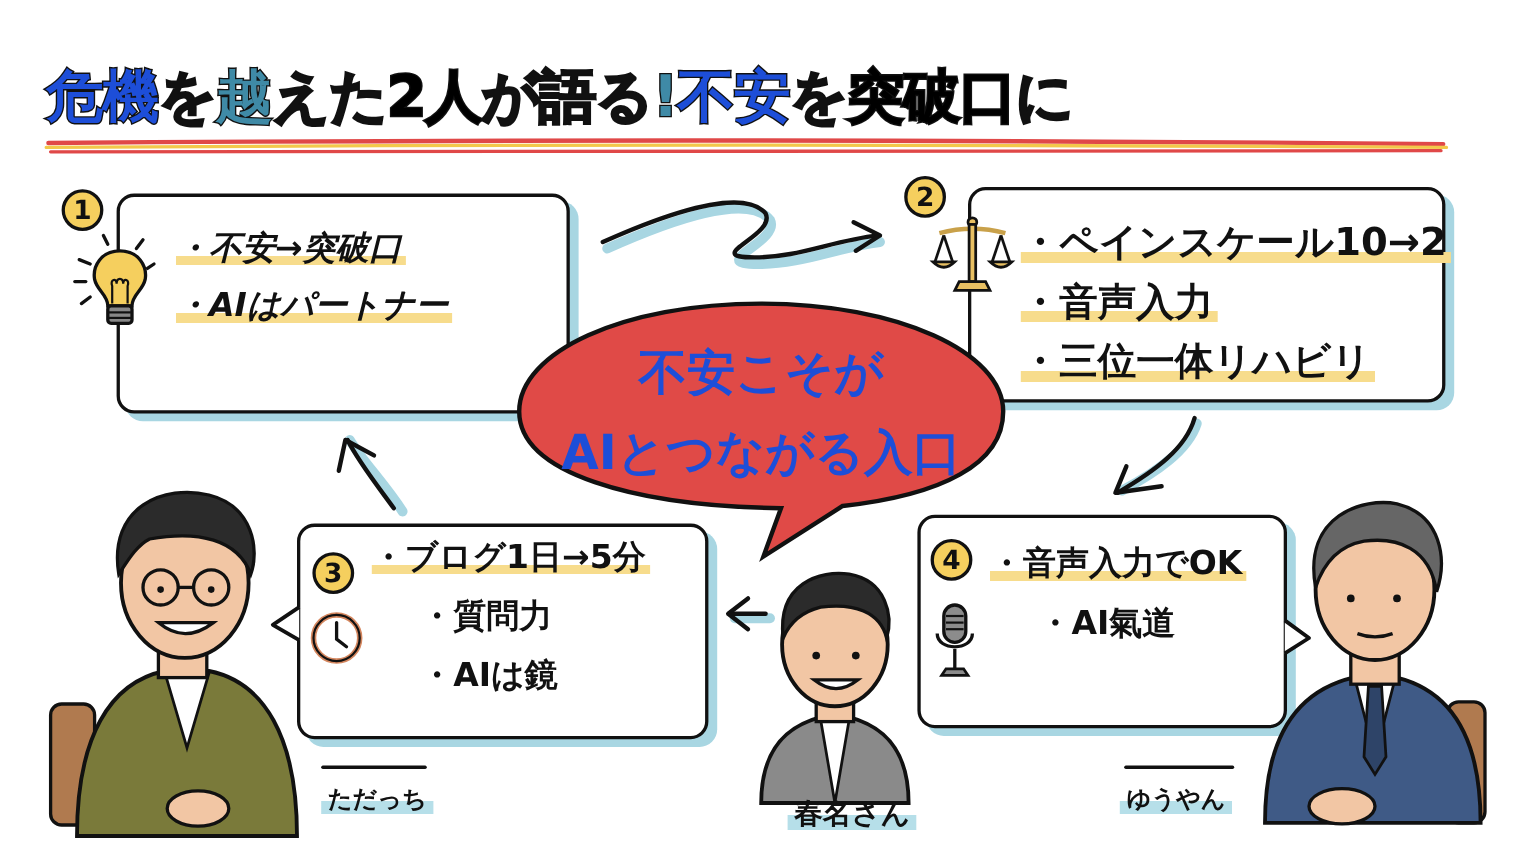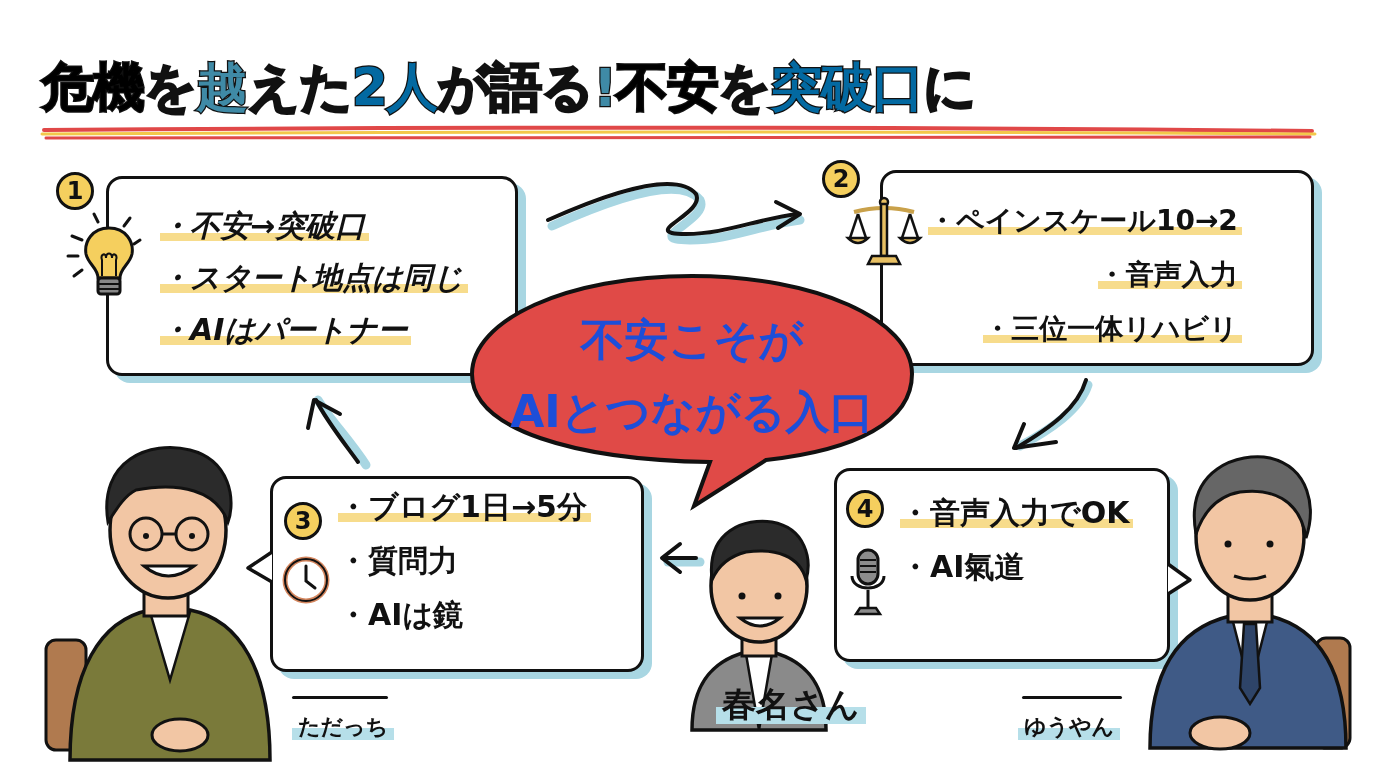--- a/index.html
+++ b/index.html
@@ -4,43 +4,43 @@
 <style>
   * { box-sizing: border-box; margin: 0; padding: 0; }
   html, body { width: 1376px; height: 768px; overflow: hidden; background: #ffffff; }
   body { position: relative; font-family: "DejaVu Sans", sans-serif; color: #111; }
 
   .title {
     position: absolute; left: 42px; top: 48px; width: 1300px; height: 80px;
     display: flex; align-items: center; font-weight: bold; font-size: 52px; letter-spacing: -1px;
   }
   .title span { -webkit-text-stroke: 2.5px #111; paint-order: stroke fill; }
-  .t-red { color: #000000; text-align: right; }
+  .t-red { color: #1d4ed8; text-align: right; }
   .t-blue { color: #3f8aa6; }
-  .t-yellow { color: #0369a1; }
+  .t-yellow { color: #000000; }
   .t-black { color: #111; }
   .underline {
     position: absolute; left: 40px; top: 126px; width: 1280px; height: 14px;
   }
 
   .box {
     position: absolute; border: 3.5px solid #111; border-radius: 16px; background: #fff;
     box-shadow: 8px 7px 0 #a8d6e2;
   }
   .num {
     position: absolute; width: 38px; height: 38px; border-radius: 50%; background: #f5cf5e;
     border: 3px solid #111; font-weight: bold; font-size: 24px; display: flex; align-items: center; justify-content: center;
   }
   .items { position: absolute; list-style: none; font-weight: bold; }
   .items li { position: relative; white-space: nowrap; }
   .items li .hl {
     position: relative; z-index: 1; background: linear-gradient(transparent 70%, #f7dc8c 70%, #f7dc8c 95%, transparent 95%);
     padding-right: 4px;
   }
-  .items li .hl.none { background: none; }
+  .items li .hl.none { background: none; margin-left: 44px; }
 
   .bubble {
     position: absolute; left: 466px; top: 270px; width: 452px; height: 210px;
   }
   .bubble-text {
     position: absolute; left: 466px; top: 304px; width: 452px; text-align: center; color: #1d4ed8;
     font-weight: bold; font-size: 44px; line-height: 72px;
   }
 
   .label {
@@ -107,41 +107,40 @@
       <line x1="76" y1="34" x2="70" y2="38"></line>
   </g>
   <path d="M45 22 C28 22 20 36 22 48 C24 58 34 62 34 72 L56 72 C56 62 66 58 68 48 C70 36 62 22 45 22 Z" fill="#f5cf5e" stroke="#111" stroke-width="3"></path>
   <path d="M38 70 L38 54 C36 48 42 46 42 52 M52 70 L52 54 C54 48 48 46 48 52 M42 52 C42 46 48 46 48 52" stroke="#111" stroke-width="2" fill="none"></path>
   <rect x="34" y="72" width="22" height="16" rx="3" fill="#888" stroke="#111" stroke-width="3"></rect>
   <line x1="35" y1="78" x2="55" y2="78" stroke="#111" stroke-width="2"></line>
     <line x1="35" y1="83" x2="55" y2="83" stroke="#111" stroke-width="2"></line>
 </svg>
 <ul class="items" style="left:160px; top:200px; font-size:30px; line-height:52px;font-style:italic;">
   <li><span class="hl">・不安→突破口</span></li>
-  <li><span class="hl">・スタート地点は同じ</span></li>
   <li><span class="hl">・AIはパートナー</span></li>
 </ul>
 
 <div class="box" style="left:880px; top:170px; width:434px; height:196px;"></div>
 <div class="num" style="left:822px; top:160px;">2</div>
 <svg style="left:846px; top:194px;" width="76" height="80" viewBox="0 0 76 80">
   <g stroke="#111" stroke-width="2.5" fill="#e8c063">
     <circle cx="38" cy="8" r="4"></circle>
     <path d="M8 18 Q38 10 68 18" fill="none" stroke-width="4" stroke="#c9a14a"></path>
     <rect x="35" y="10" width="6" height="52" fill="#e8c063"></rect>
     <path d="M22 70 L54 70 L50 62 L26 62 Z"></path>
     <line x1="12" y1="20" x2="4" y2="44" fill="none"></line>
       <line x1="12" y1="20" x2="20" y2="44" fill="none"></line>
     <path d="M2 44 Q12 54 22 44 Z"></path>
     <line x1="64" y1="20" x2="56" y2="44" fill="none"></line>
       <line x1="64" y1="20" x2="72" y2="44" fill="none"></line>
     <path d="M54 44 Q64 54 74 44 Z"></path>
   </g>
 </svg>
-<ul class="items" style="left:928px; top:194px; font-size:28px; line-height:54px;text-align:right;">
+<ul class="items" style="left:928px; top:194px; font-size:35px; line-height:54px;">
   <li><span class="hl">・ペインスケール10→2</span></li>
   <li><span class="hl">・音声入力</span></li>
   <li><span class="hl">・三位一体リハビリ</span></li>
 </ul>
 
 <svg class="bubble" viewBox="0 0 452 210" width="452" height="210">
   <path d="M226 6 C350 6 446 50 446 104 C446 152 390 180 300 190 L228 236 L244 192 C110 190 6 160 6 104 C6 50 100 6 226 6 Z" fill="#e04a47" stroke="#111" stroke-width="4"></path>
 </svg>
 <div class="bubble-text">
   <div>不安こそが</div>
@@ -204,21 +203,21 @@
 <svg style="left:676px; top:500px;" width="160" height="230" viewBox="0 0 160 230">
   <path d="M16 230 C16 180 40 160 70 152 L96 152 C126 160 150 180 150 230 Z" fill="#8a8a8a" stroke="#111" stroke-width="3.5"></path>
   <path d="M70 154 L83 230 L96 154 Z" fill="#fff" stroke="#111" stroke-width="2.5"></path>
   <rect x="66" y="128" width="34" height="28" fill="#f2c6a4" stroke="#111" stroke-width="3"></rect>
   <ellipse cx="83" cy="86" rx="48" ry="56" fill="#f2c6a4" stroke="#111" stroke-width="3.5"></ellipse>
   <path d="M36 80 C30 30 70 18 96 22 C130 28 136 60 130 80 C124 56 100 48 70 52 C54 56 42 66 36 80 Z" fill="#2b2b2b" stroke="#111" stroke-width="3"></path>
   <circle cx="66" cy="96" r="3.5" fill="#111"></circle>
     <circle cx="102" cy="96" r="3.5" fill="#111"></circle>
   <path d="M64 118 Q84 134 104 118 Z" fill="#fff" stroke="#111" stroke-width="3"></path>
 </svg>
-<div class="label" style="left:716px; top:682px; font-size:34px;">春名さん</div>
+<div class="label" style="left:716px; top:722px; font-size:26px;">春名さん</div>
 
 <svg style="left:1140px; top:448px;" width="236" height="320" viewBox="0 0 236 320">
   <rect x="176" y="190" width="34" height="110" rx="10" fill="#b07a4f" stroke="#111" stroke-width="3"></rect>
   <path d="M10 300 C10 220 40 180 90 168 L130 168 C178 180 206 220 206 300 Z" fill="#3f5a86" stroke="#111" stroke-width="3.5"></path>
   <path d="M92 170 L110 240 L128 170 Z" fill="#fff" stroke="#111" stroke-width="2.5"></path>
   <path d="M104 176 L116 176 L120 240 L110 256 L100 240 Z" fill="#2e4468" stroke="#111" stroke-width="2.5"></path>
   <rect x="88" y="140" width="44" height="34" fill="#f2c6a4" stroke="#111" stroke-width="3"></rect>
   <ellipse cx="110" cy="88" rx="54" ry="64" fill="#f2c6a4" stroke="#111" stroke-width="3.5"></ellipse>
   <path d="M56 86 C44 20 100 4 130 10 C170 20 176 60 166 90 C160 50 130 40 100 44 C78 48 64 62 56 86 Z" fill="#666" stroke="#111" stroke-width="3"></path>
   <circle cx="88" cy="96" r="3.5" fill="#111"></circle>

